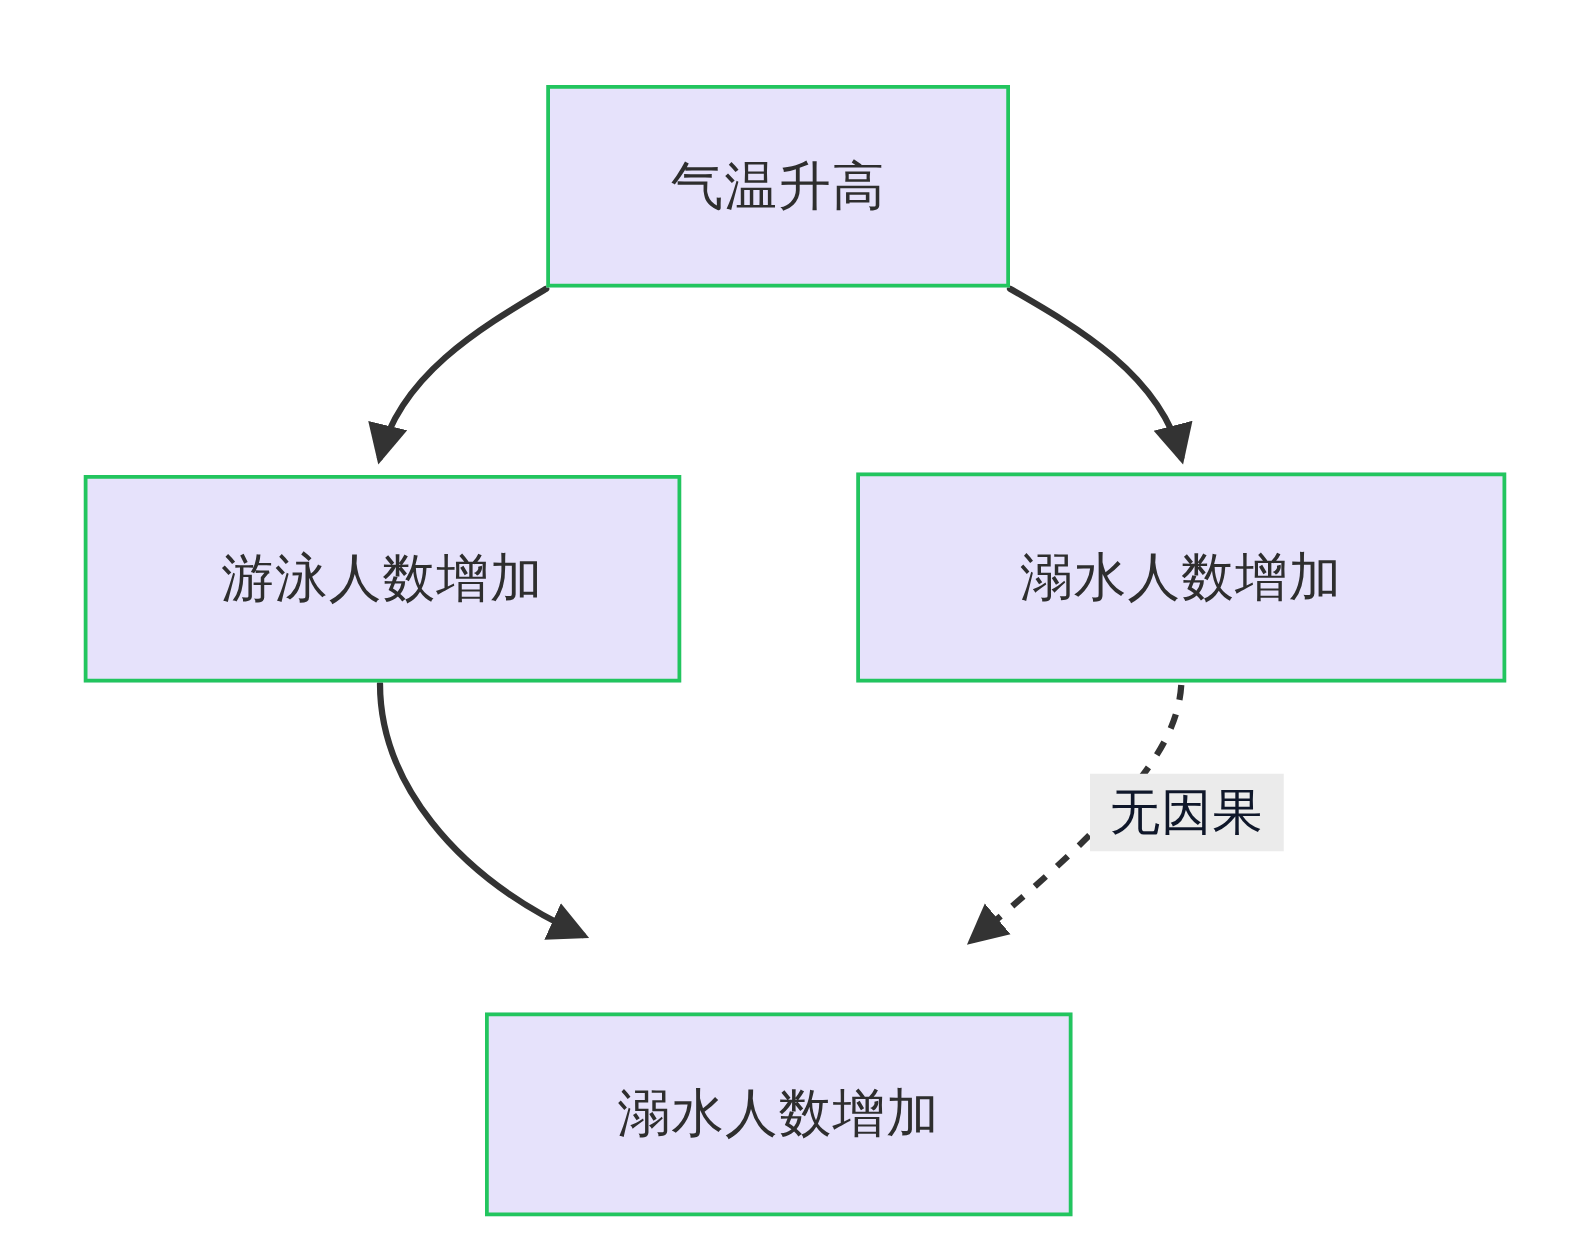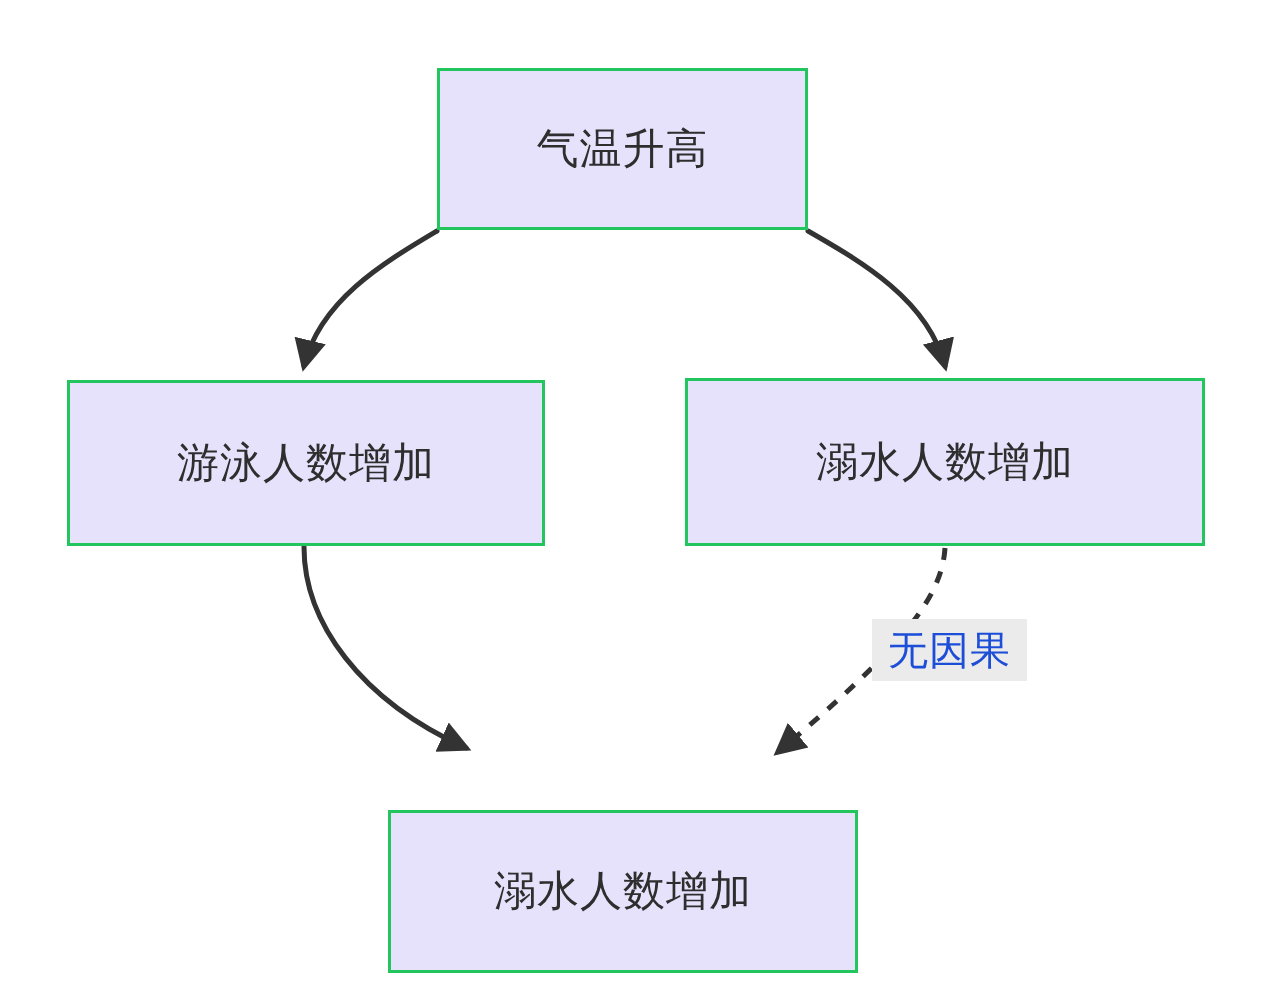--- a/index.html
+++ b/index.html
@@ -44,21 +44,21 @@
   .node-label {
     display: block;
   }
   .edge-label {
     position: absolute;
     box-sizing: border-box;
     display: flex;
     align-items: center;
     justify-content: center;
     background: #ebebeb;
-    color: #1d4ed8;
+    color: #0f172a;
     font-size: 40px;
     line-height: 1.2;
     letter-spacing: 1px;
     white-space: nowrap;
     padding: 6px 6px;
     user-select: none;
     text-align: center;
   }
 </style>
 </head>

